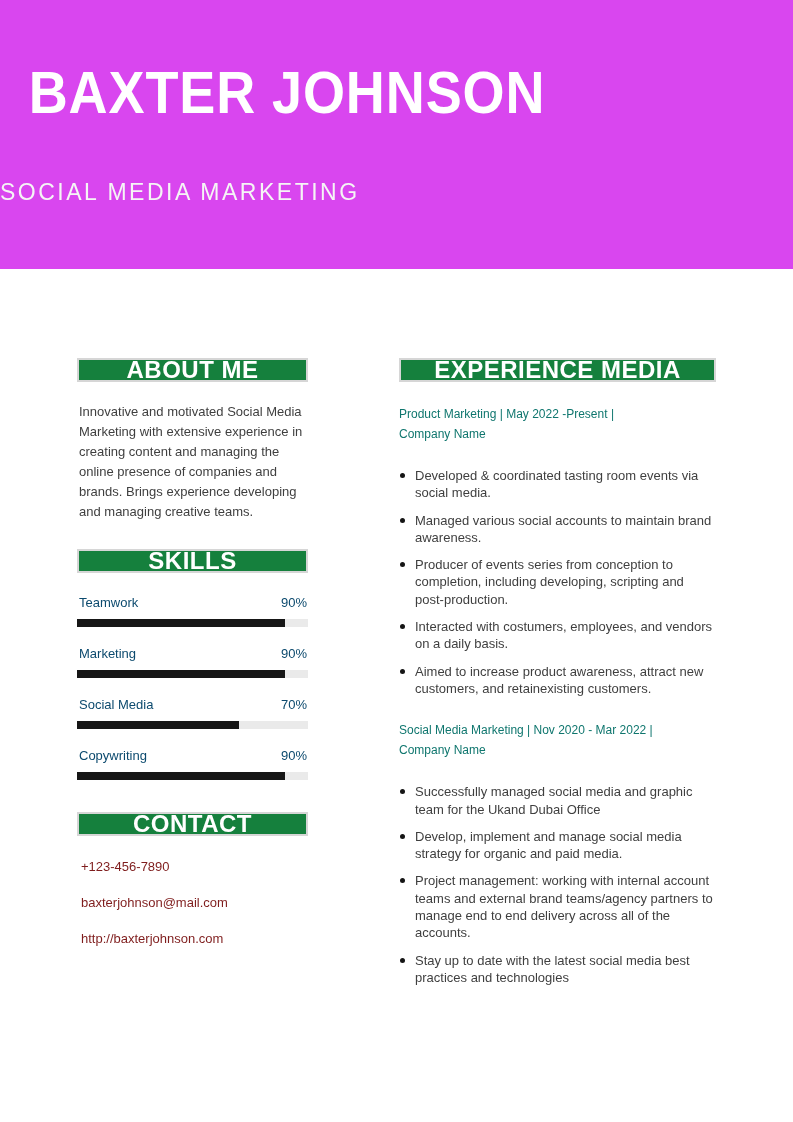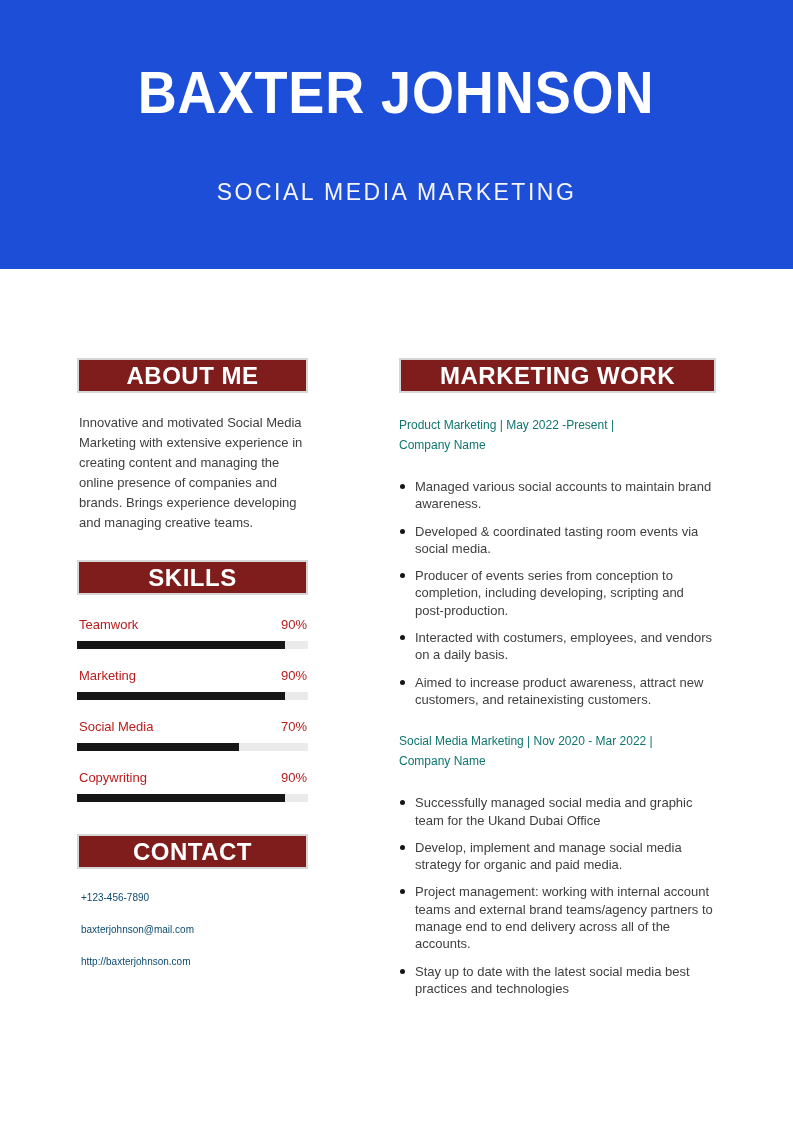--- a/index.html
+++ b/index.html
@@ -12,23 +12,23 @@
   .page {
     position: relative;
     width: 793px; height: 1122px;
     background: #ffffff;
     overflow: hidden;
   }
 
   
   .banner {
     height: 269px;
-    background: #1d4ed8;
+    background: #d946ef;
     display: flex; flex-direction: column;
-    align-items: center; justify-content: center; gap: 36px;
+    align-items: flex-start; justify-content: center; gap: 36px;
   }
   .name {
     color: #ffffff;
     font-size: 60px;
     font-weight: 700;
     letter-spacing: 1px;
     line-height: 1;
     white-space: nowrap;
     transform: scaleX(0.9);
   }
@@ -44,22 +44,22 @@
   
   .content {
     display: flex;
     padding: 89px 77px 0 77px;
     gap: 91px;
   }
   .col-left { flex: 0 0 231px; width: 231px; }
   .col-right { flex: 1; min-width: 0; }
 
   .section-bar {
-    height: 35px;
-    background: #7f1d1d;
+    height: 24px;
+    background: #15803d;
     border: 2px solid #d6d6d6;
     color: #ffffff;
     display: flex; align-items: center; justify-content: center;
     font-size: 24px;
     font-weight: 700;
     letter-spacing: 0.5px;
   }
 
   
   .about-text {
@@ -68,32 +68,32 @@
     line-height: 20px;
     color: #3f3f3f;
   }
 
   
   .skills-section { margin-top: 27px; }
   .skills-list { margin-top: 22px; }
   .skill { margin-bottom: 19px; }
   .skill-row {
     display: flex; justify-content: space-between;
-    font-size: 13px; color: #b91c1c;
+    font-size: 13px; color: #0c4a6e;
     margin-bottom: 9px;
     padding: 0 1px 0 2px;
     align-items: center;
   }
   .skill-track { height: 8px; background: #eaeaea; width: 100%; }
   .skill-fill { height: 8px; background: #161616; }
 
   
   .contact-section { margin-top: 32px; }
   .contact-list { margin-top: 23px; padding-left: 4px; }
-  .contact-item { font-size: 10px; color: #0c4a6e; margin-bottom: 21px; }
+  .contact-item { font-size: 13px; color: #7f1d1d; margin-bottom: 21px; }
 
   
   .job1 { margin-top: 22px; }
   .job2 { margin-top: 23px; }
   .job-title {
     font-size: 12px;
     font-weight: 400;
     color: #0f766e;
     line-height: 20px;
   }
@@ -186,35 +186,35 @@
           <div class="contact-item">+123-456-7890</div>
           <div class="contact-item">baxterjohnson@mail.com</div>
           <div class="contact-item">http://baxterjohnson.com</div>
         </div>
       </section>
 
     </aside>
 
     <section class="col-right">
 
-      <div class="section-bar">MARKETING WORK</div>
+      <div class="section-bar">EXPERIENCE MEDIA</div>
 
       <article class="job1">
         <div class="job-title">
           <div>Product Marketing | May 2022 -Present |</div>
           <div>Company Name</div>
         </div>
         <div class="bullets">
           <div class="bullet">
             <span class="dot"></span>
+            <span>Developed &amp; coordinated tasting room events via social media.</span>
+          </div>
+          <div class="bullet">
+            <span class="dot"></span>
             <span>Managed various social accounts to maintain brand awareness.</span>
-          </div>
-          <div class="bullet">
-            <span class="dot"></span>
-            <span>Developed &amp; coordinated tasting room events via social media.</span>
           </div>
           <div class="bullet">
             <span class="dot"></span>
             <span>Producer of events series from conception to completion, including developing, scripting and post-production.</span>
           </div>
           <div class="bullet">
             <span class="dot"></span>
             <span>Interacted with costumers, employees, and vendors on a daily basis.</span>
           </div>
           <div class="bullet">

